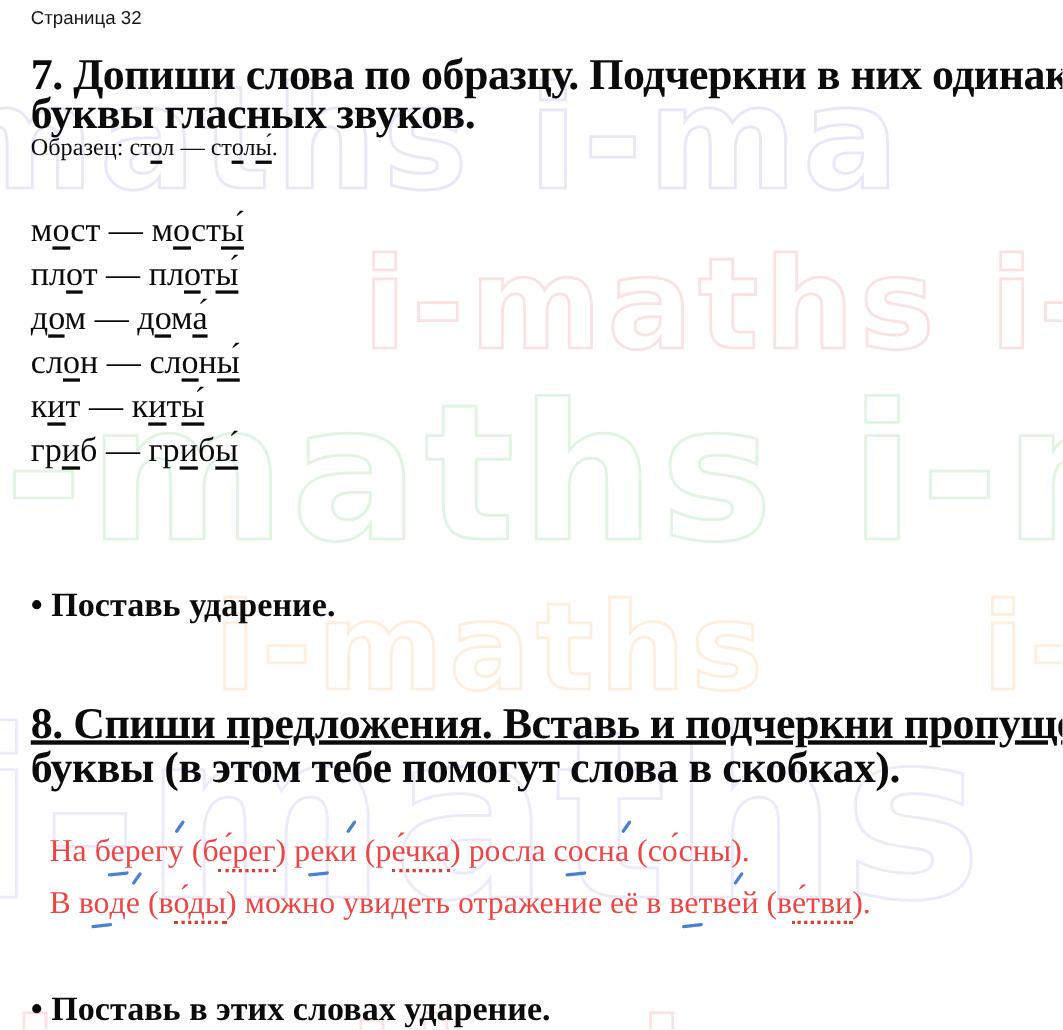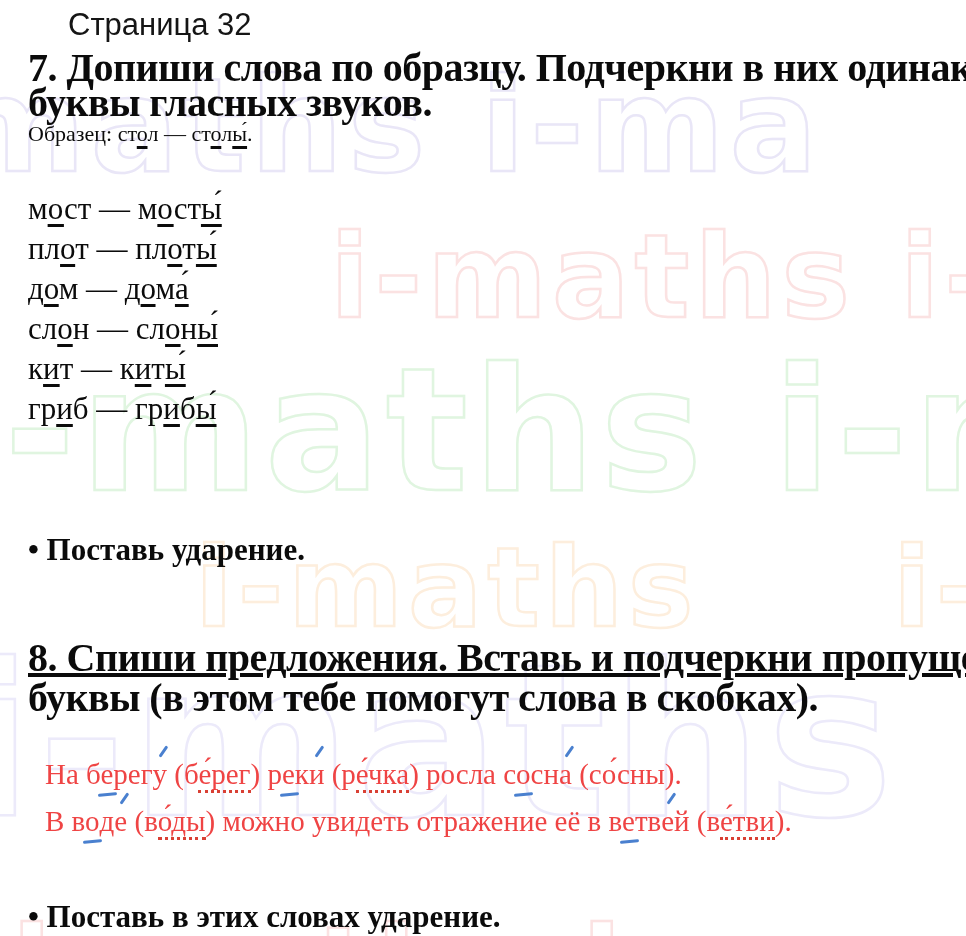--- a/index.html
+++ b/index.html
@@ -21,21 +21,21 @@
   .wm3{left:-60px;top:330px;font-size:172px;}
   .wm4{left:195px;top:524px;font-size:110px;}
   .wm5{left:893px;top:524px;font-size:110px;}
   .wm6{left:-40px;top:618px;font-size:212px;}
   .wm7{left:12px;top:902px;font-size:115px;}
 
   .content{position:absolute;inset:0;z-index:1;}
 
   .t{position:absolute;left:28px;white-space:nowrap;color:#0b0b0b;
      font-family:"Liberation Serif",serif;}
-  .page-label{top:7px;font-family:"Liberation Sans",sans-serif;font-size:31px;color:#151515;margin-left:40px;}
+  .page-label{top:7px;font-family:"Liberation Sans",sans-serif;font-size:17px;color:#151515;}
   .h{font-weight:bold;font-size:40px;letter-spacing:-0.5px;}
   .h7a{top:44px;}
   .h7b{top:79px;text-align:right;}
   .example{top:121px;font-size:22px;}
   .pairs{top:189px;font-size:31px;line-height:40px;}
   .bullet{font-weight:bold;font-size:31px;}
   .b1{top:532px;}
   .b2{top:899px;}
   .h8a{top:634px;text-decoration:underline;}
   .h8b{top:674px;}

